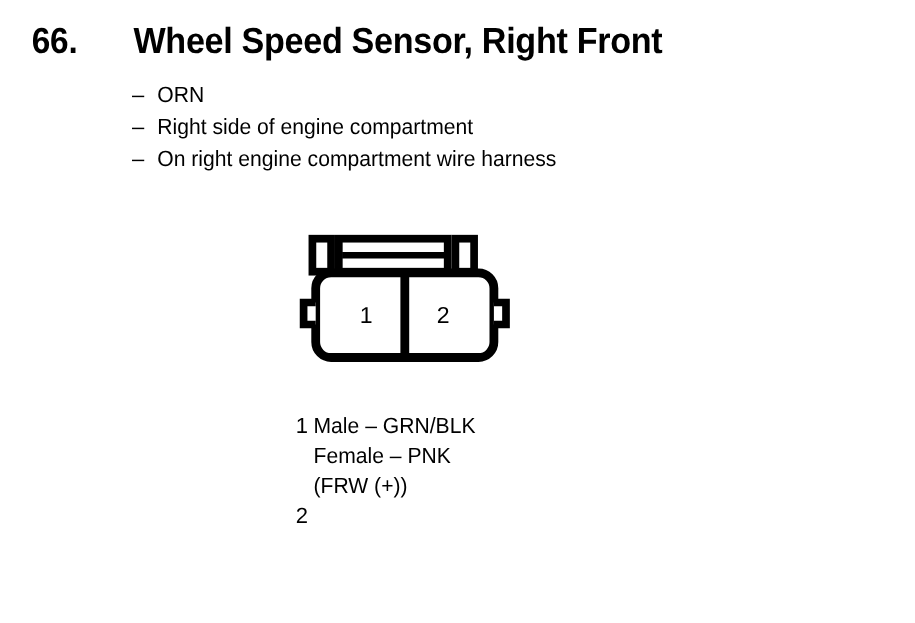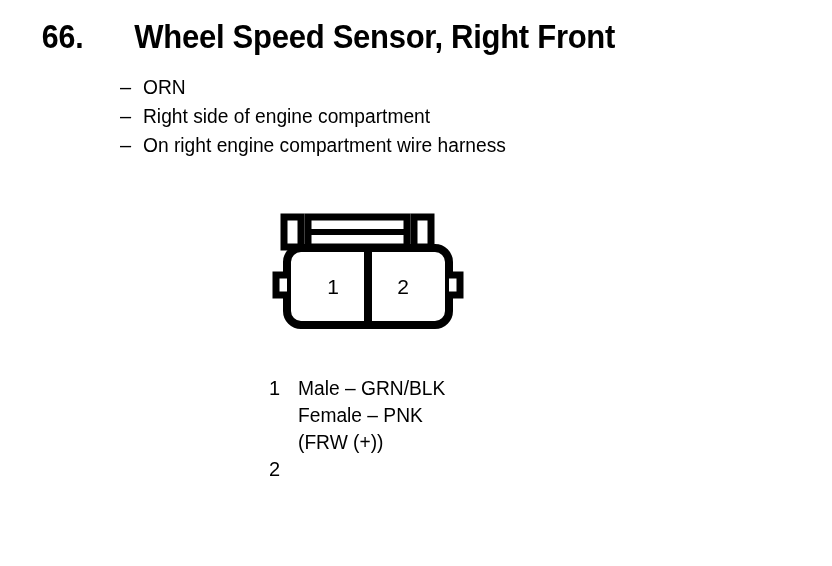--- a/index.html
+++ b/index.html
@@ -19,21 +19,21 @@
   }
 
   .page {
     position: absolute;
     inset: 0;
   }
 
   
   .heading {
     position: absolute;
-    left: 40px;
+    left: 27px;
     top: 20px;
     display: flex;
     align-items: flex-start;
     white-space: nowrap;
   }
   .heading-number {
     font-size: 33px;
     font-weight: bold;
     line-height: 1;
     letter-spacing: -0.2px;
@@ -105,21 +105,21 @@
   }
   .legend-pin {
     width: 28px;
     flex: 0 0 28px;
     text-align: right;
     font-size: 20px;
     line-height: 27px;
     padding-right: 0;
   }
   .legend-lines {
-    margin-left: 18px;
+    margin-left: 5px;
   }
   .legend-line {
     font-size: 20px;
     line-height: 27px;
     white-space: nowrap;
     transform: scaleX(0.96);
     transform-origin: left top;
   }
 </style>
 </head>

